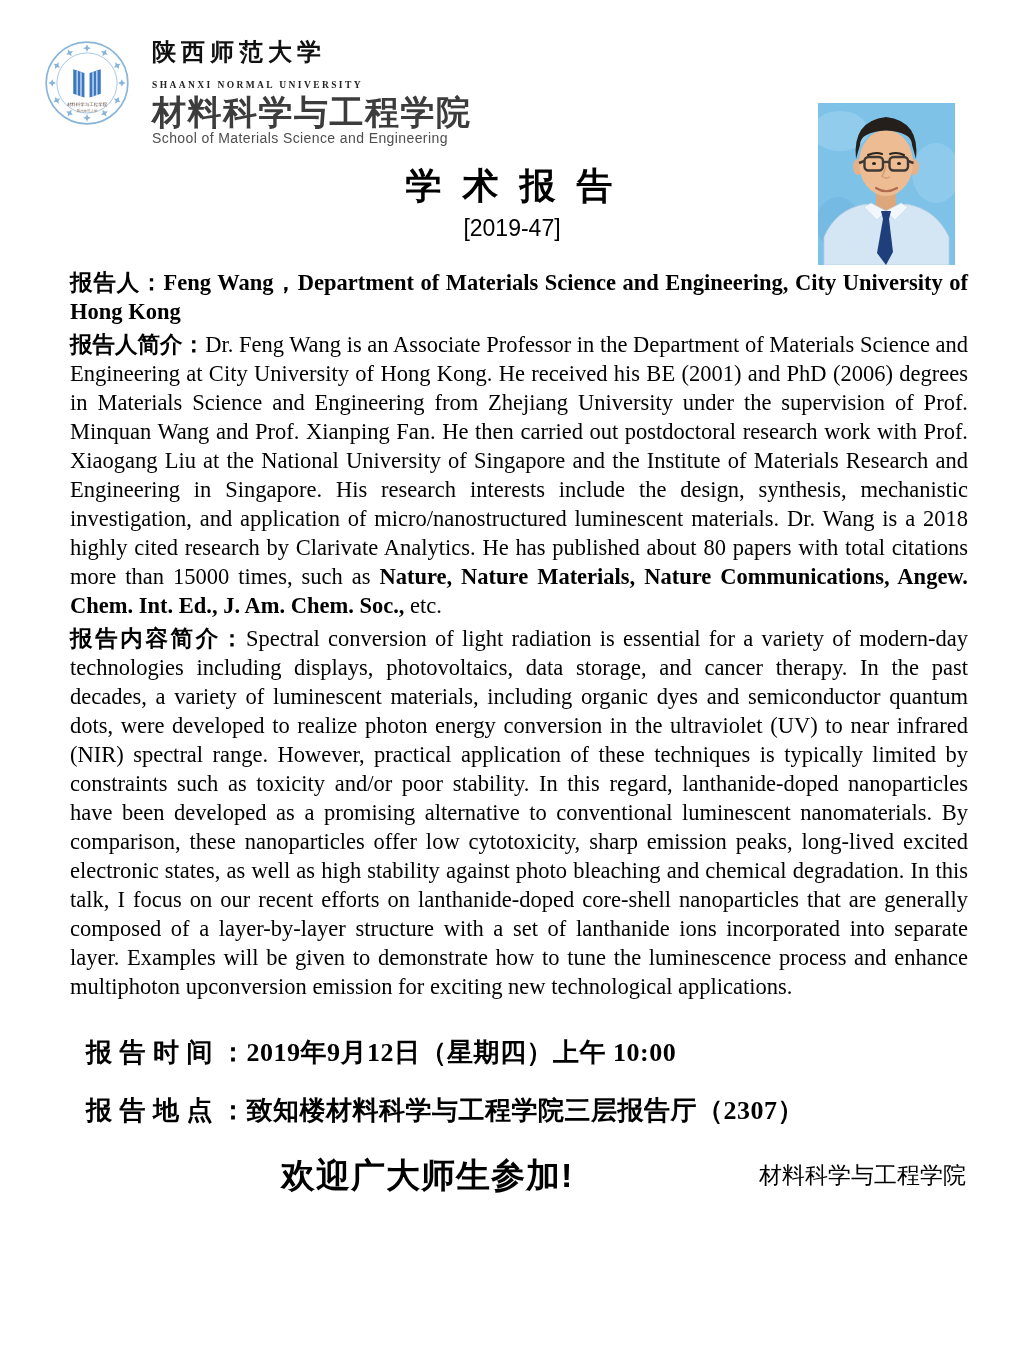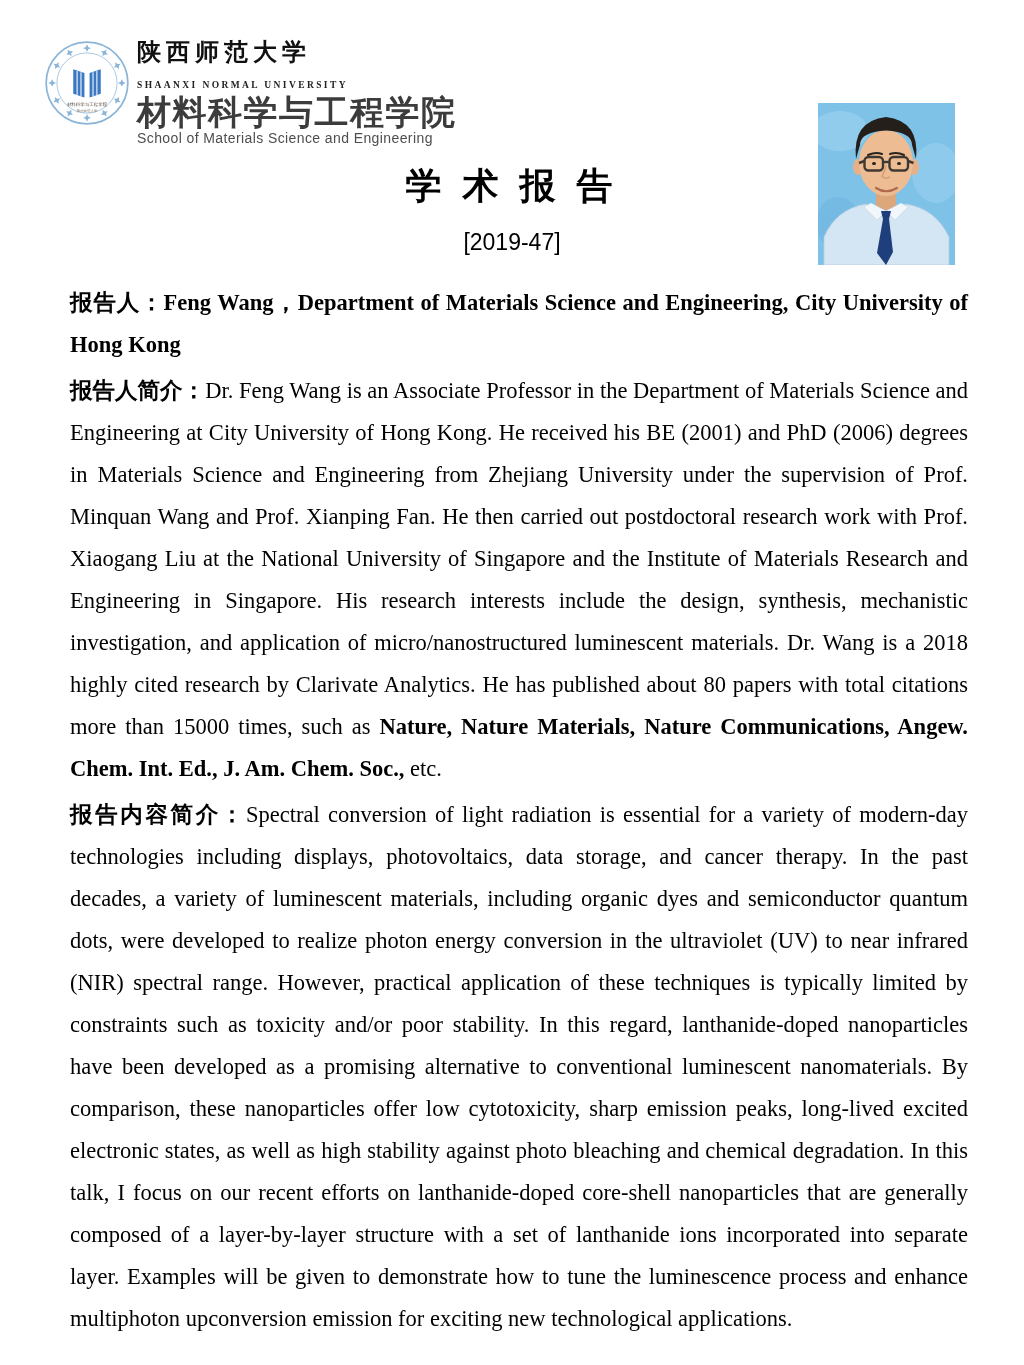--- a/index.html
+++ b/index.html
@@ -10,21 +10,21 @@
     background: #ffffff;
     color: #000;
     font-family: "Liberation Serif", serif;
     overflow: hidden;
   }
 
   
   .logo-row {
     display: flex;
     align-items: flex-start;
-    gap: 7px;
+    gap: 22px;
     padding: 40px 0 0 44px;
   }
   .seal { width: 86px; height: 86px; flex: 0 0 auto; }
   .logo-text { padding-top: 0; line-height: 1; }
   .uni-cn {
     font-size: 24px;
     font-weight: bold;
     letter-spacing: 5px;
     font-family: "DejaVu Serif", serif;
     color: #111;
@@ -66,31 +66,31 @@
   
   .main-title {
     margin-top: 22px;
     text-align: center;
     font-size: 36px;
     font-weight: bold;
     letter-spacing: 6px;
     line-height: 1.1;
   }
   .title-number {
-    margin-top: 23px;
+    margin-top: 9px;
     text-align: center;
     font-size: 23px;
     font-family: "Liberation Sans", sans-serif;
   }
 
   
   .content {
     margin: 26px 56px 0 70px;
     font-size: 22.5px;
-    line-height: 42px;
+    line-height: 29px;
     text-align: justify;
   }
   .content p { margin: 0 0 4px 0; }
   .bold { font-weight: bold; }
 
   
   .schedule {
     margin: 34px 56px 0 86px;
     font-size: 26px;
     font-weight: bold;

